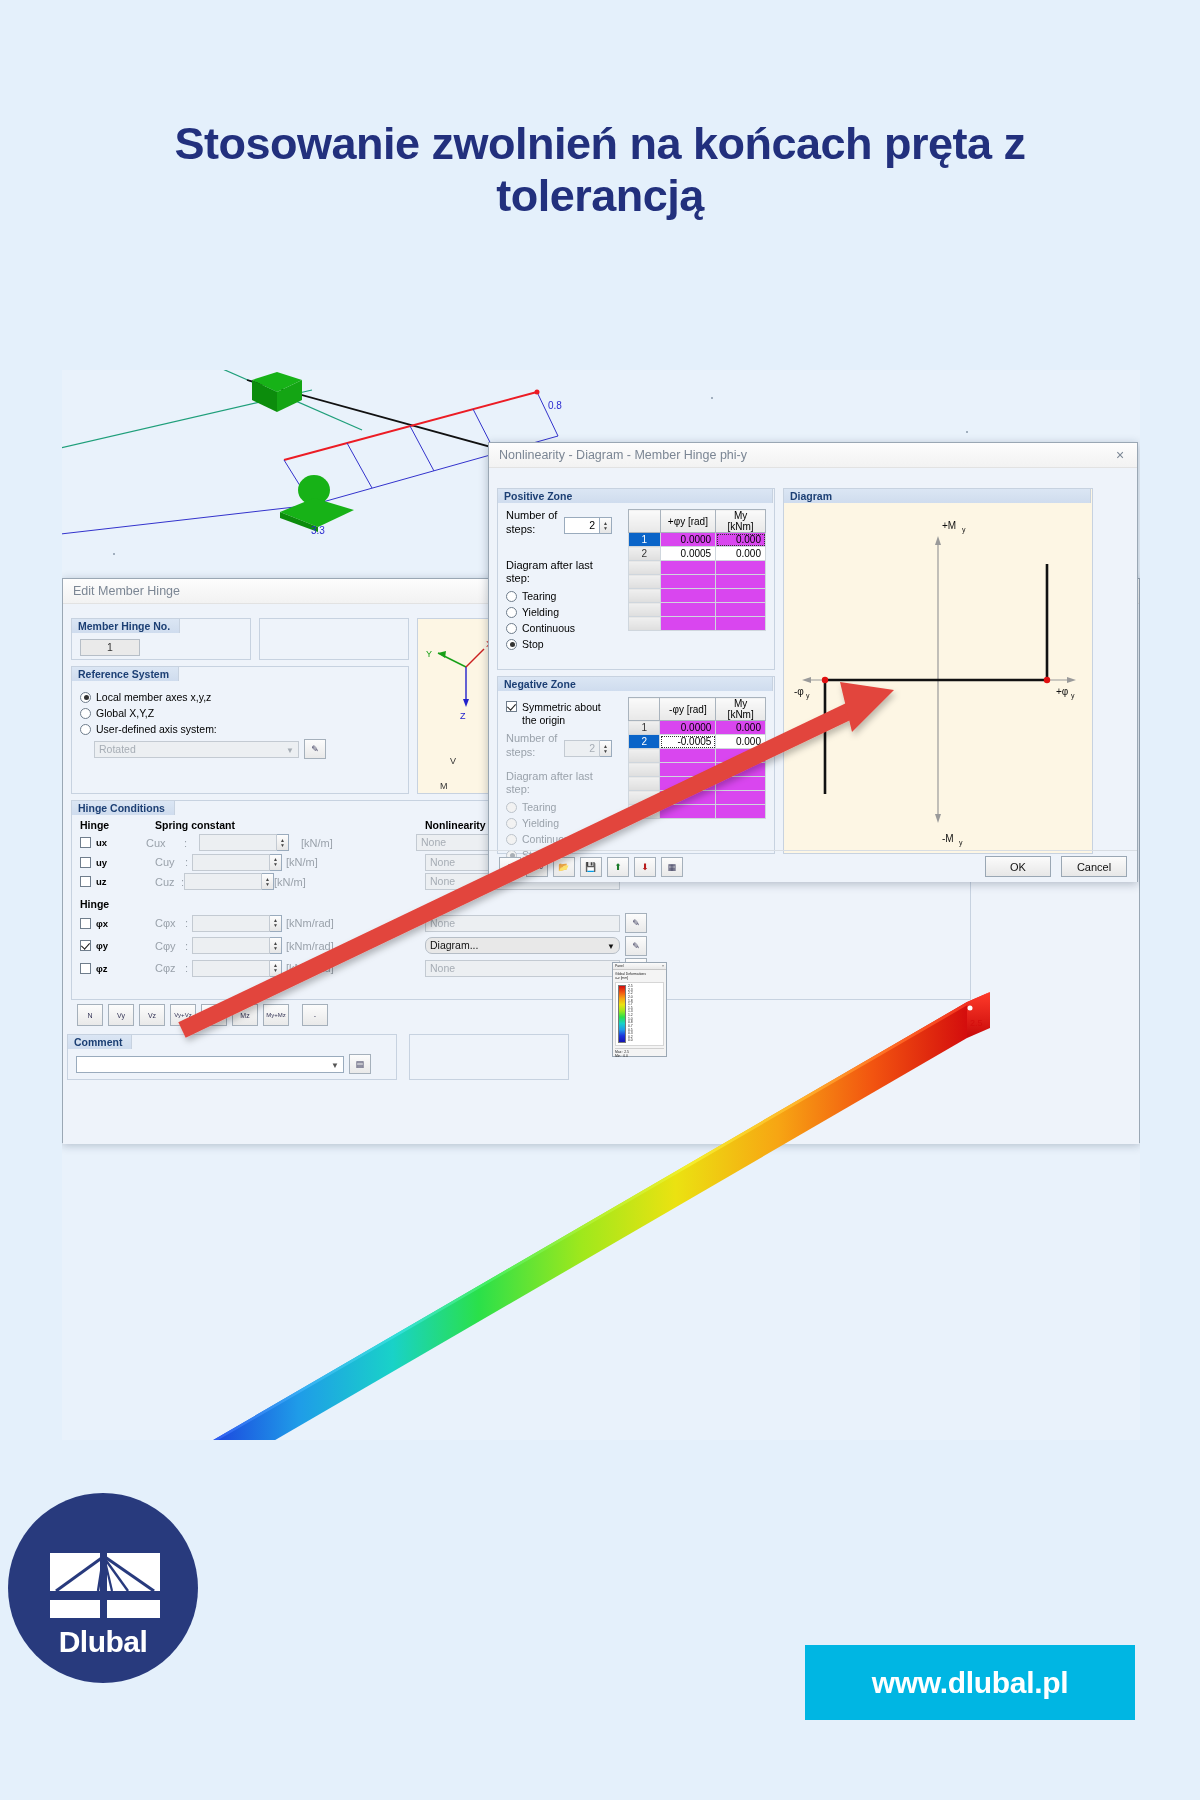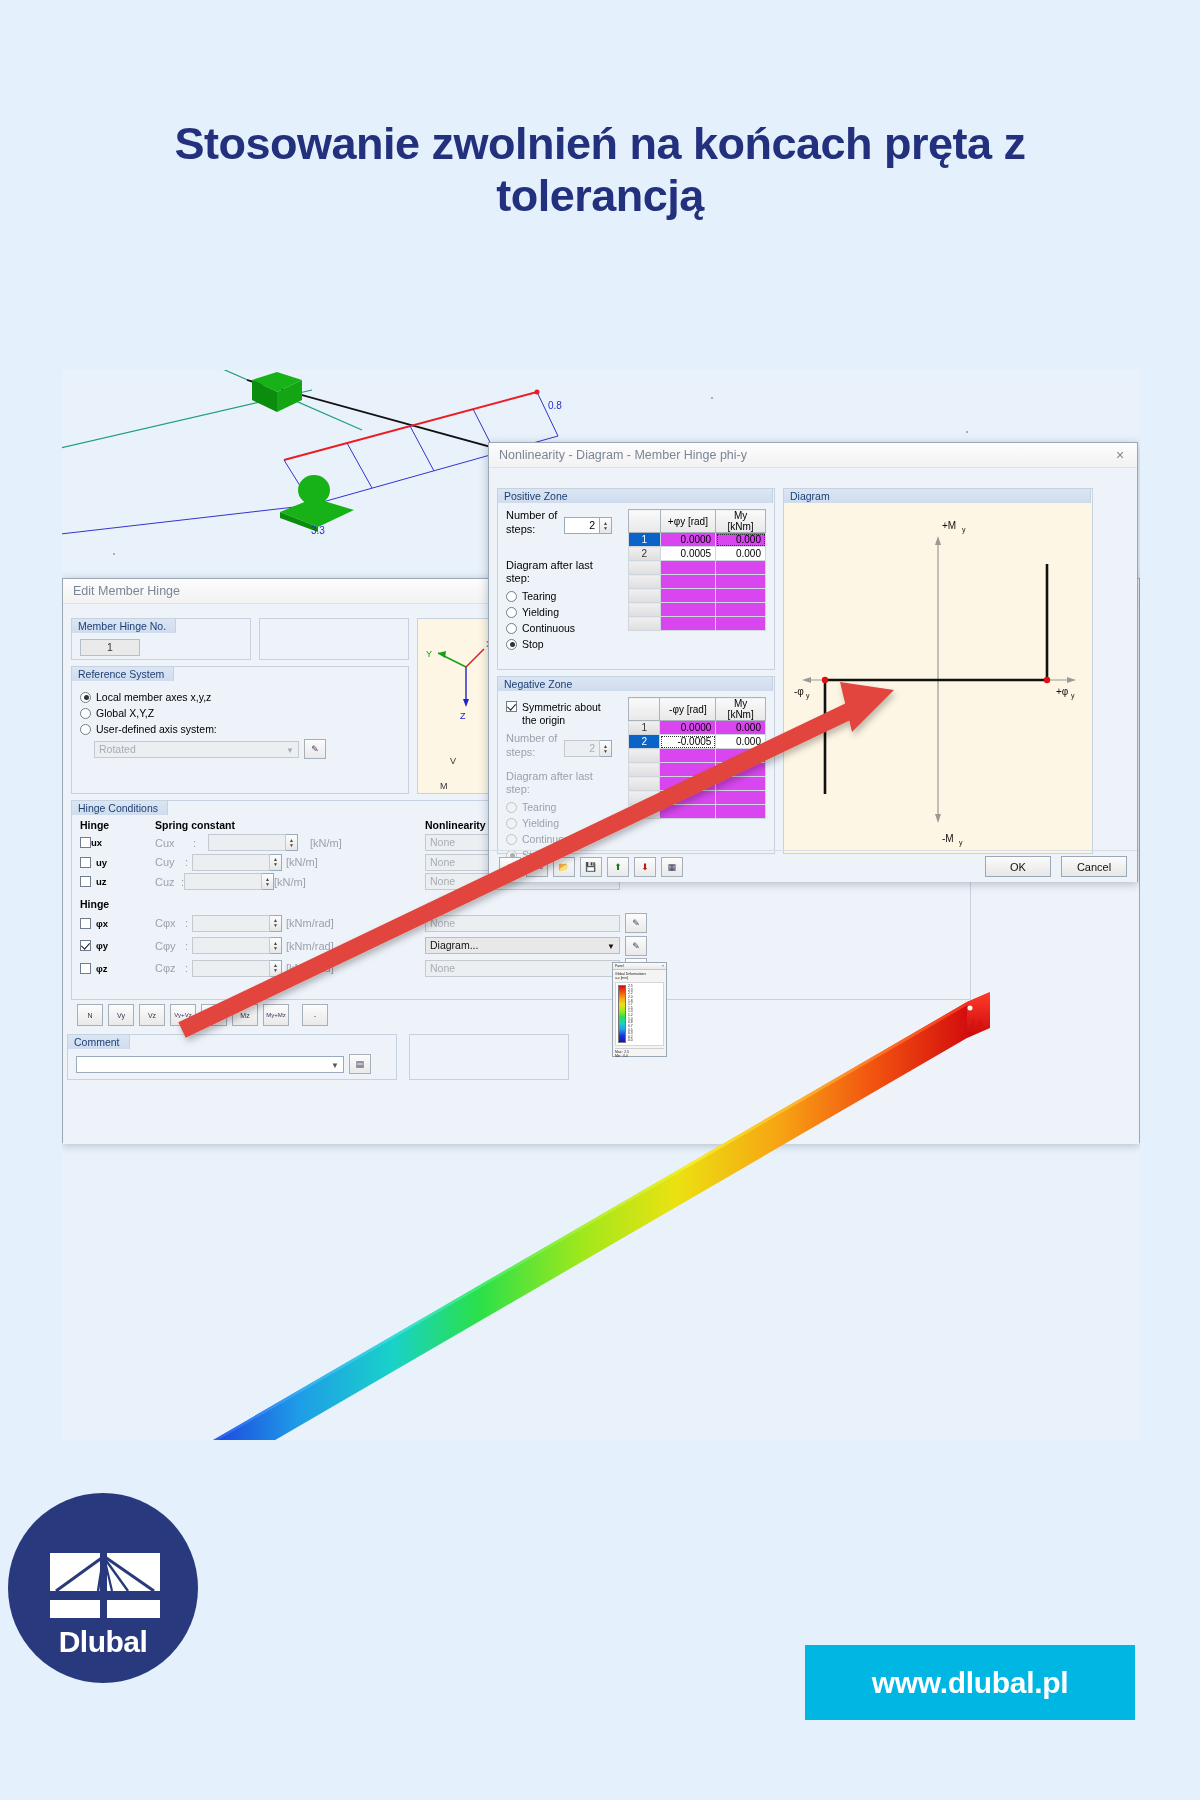--- a/index.html
+++ b/index.html
@@ -62,21 +62,21 @@
 
   .group {
     position:absolute;
     border:1px solid #c7d2e0;
     background:#eef3fa;
   }
   .group > .glabel {
     position:absolute; top:-1px; left:-1px; height:15px; line-height:15px;
     padding:0 9px 0 6px;
     background:linear-gradient(#dbe6f4,#cfdcee);
-    color:#1c3f74; font-size:10.5px; font-weight:normal;
+    color:#1c3f74; font-size:10.5px; font-weight:bold;
     border:1px solid #c7d2e0; border-bottom:none;
   }
   .gcontent { padding:20px 8px 6px 8px; }
 
   .radio, .checkbox { display:flex; align-items:center; gap:5px; margin:4px 0; font-size:10.5px; }
   .rad {
     width:11px;height:11px;border-radius:50%;
     border:1px solid #6f7d8c; background:#fff; flex:none; position:relative;
   }
   .rad.sel::after{ content:""; position:absolute; left:2.5px; top:2.5px; width:5px;height:5px;border-radius:50%;background:#333; }
@@ -261,21 +261,21 @@
         <div class="glabel">Hinge Conditions</div>
         <div class="gcontent" style="padding-top:18px;">
           <div style="display:flex; font-weight:bold; font-size:10.5px; margin-bottom:3px;">
             <div style="width:75px;">Hinge</div>
             <div style="width:270px;">Spring constant</div>
             <div style="width:200px;">Nonlinearity</div>
           </div>
 
           <div>
             <div style="display:flex; align-items:center; margin:2.5px 0;">
-              <div style="width:75px; display:flex; align-items:center; ">
+              <div style="width:66px; display:flex; align-items:center; gap:5px;">
                 <span class="chk"></span>
                 <span style="font-weight:bold;font-size:9.5px;">ux</span>
               </div>
               <div style="width:270px; display:flex; align-items:center; gap:12px; color:#9aa2ab;">
                 <span style="width:26px;">Cux</span>
                   <span>:</span>
                 <span class="spin">
                     <span class="txtbox dis v" style="width:78px;"></span>
                     <span class="arrows">
                       <i>▲</i>
@@ -359,21 +359,21 @@
                   <span>:</span>
                 <span class="spin">
                     <span class="txtbox dis v" style="width:78px;"></span>
                     <span class="arrows">
                       <i>▲</i>
                       <i>▼</i>
                     </span>
                   </span>
                 <span>[kNm/rad]</span>
               </div>
-              <div class="txtbox" style="width:195px; background:#e8e8e8; border-color:#b6bec7; color:#111; position:relative;">
+              <div class="txtbox" style="width:195px; background:#e8e8e8; border-color:#b6bec7; color:#111; position:relative;border-radius:7px;">
                 <span>Diagram...</span>
                 <span style="position:absolute; right:4px; top:1px; font-size:8px;">▼</span>
               </div>
               <div class="toolbtn" style="margin-left:5px;">✎</div>
             </div>
             <div style="display:flex; align-items:center; margin:2.5px 0;">
               <div style="width:75px; display:flex; align-items:center; gap:5px;">
                 <span class="chk"></span>
                 <span style="font-weight:bold;font-size:9.5px;">φz</span>
               </div>

